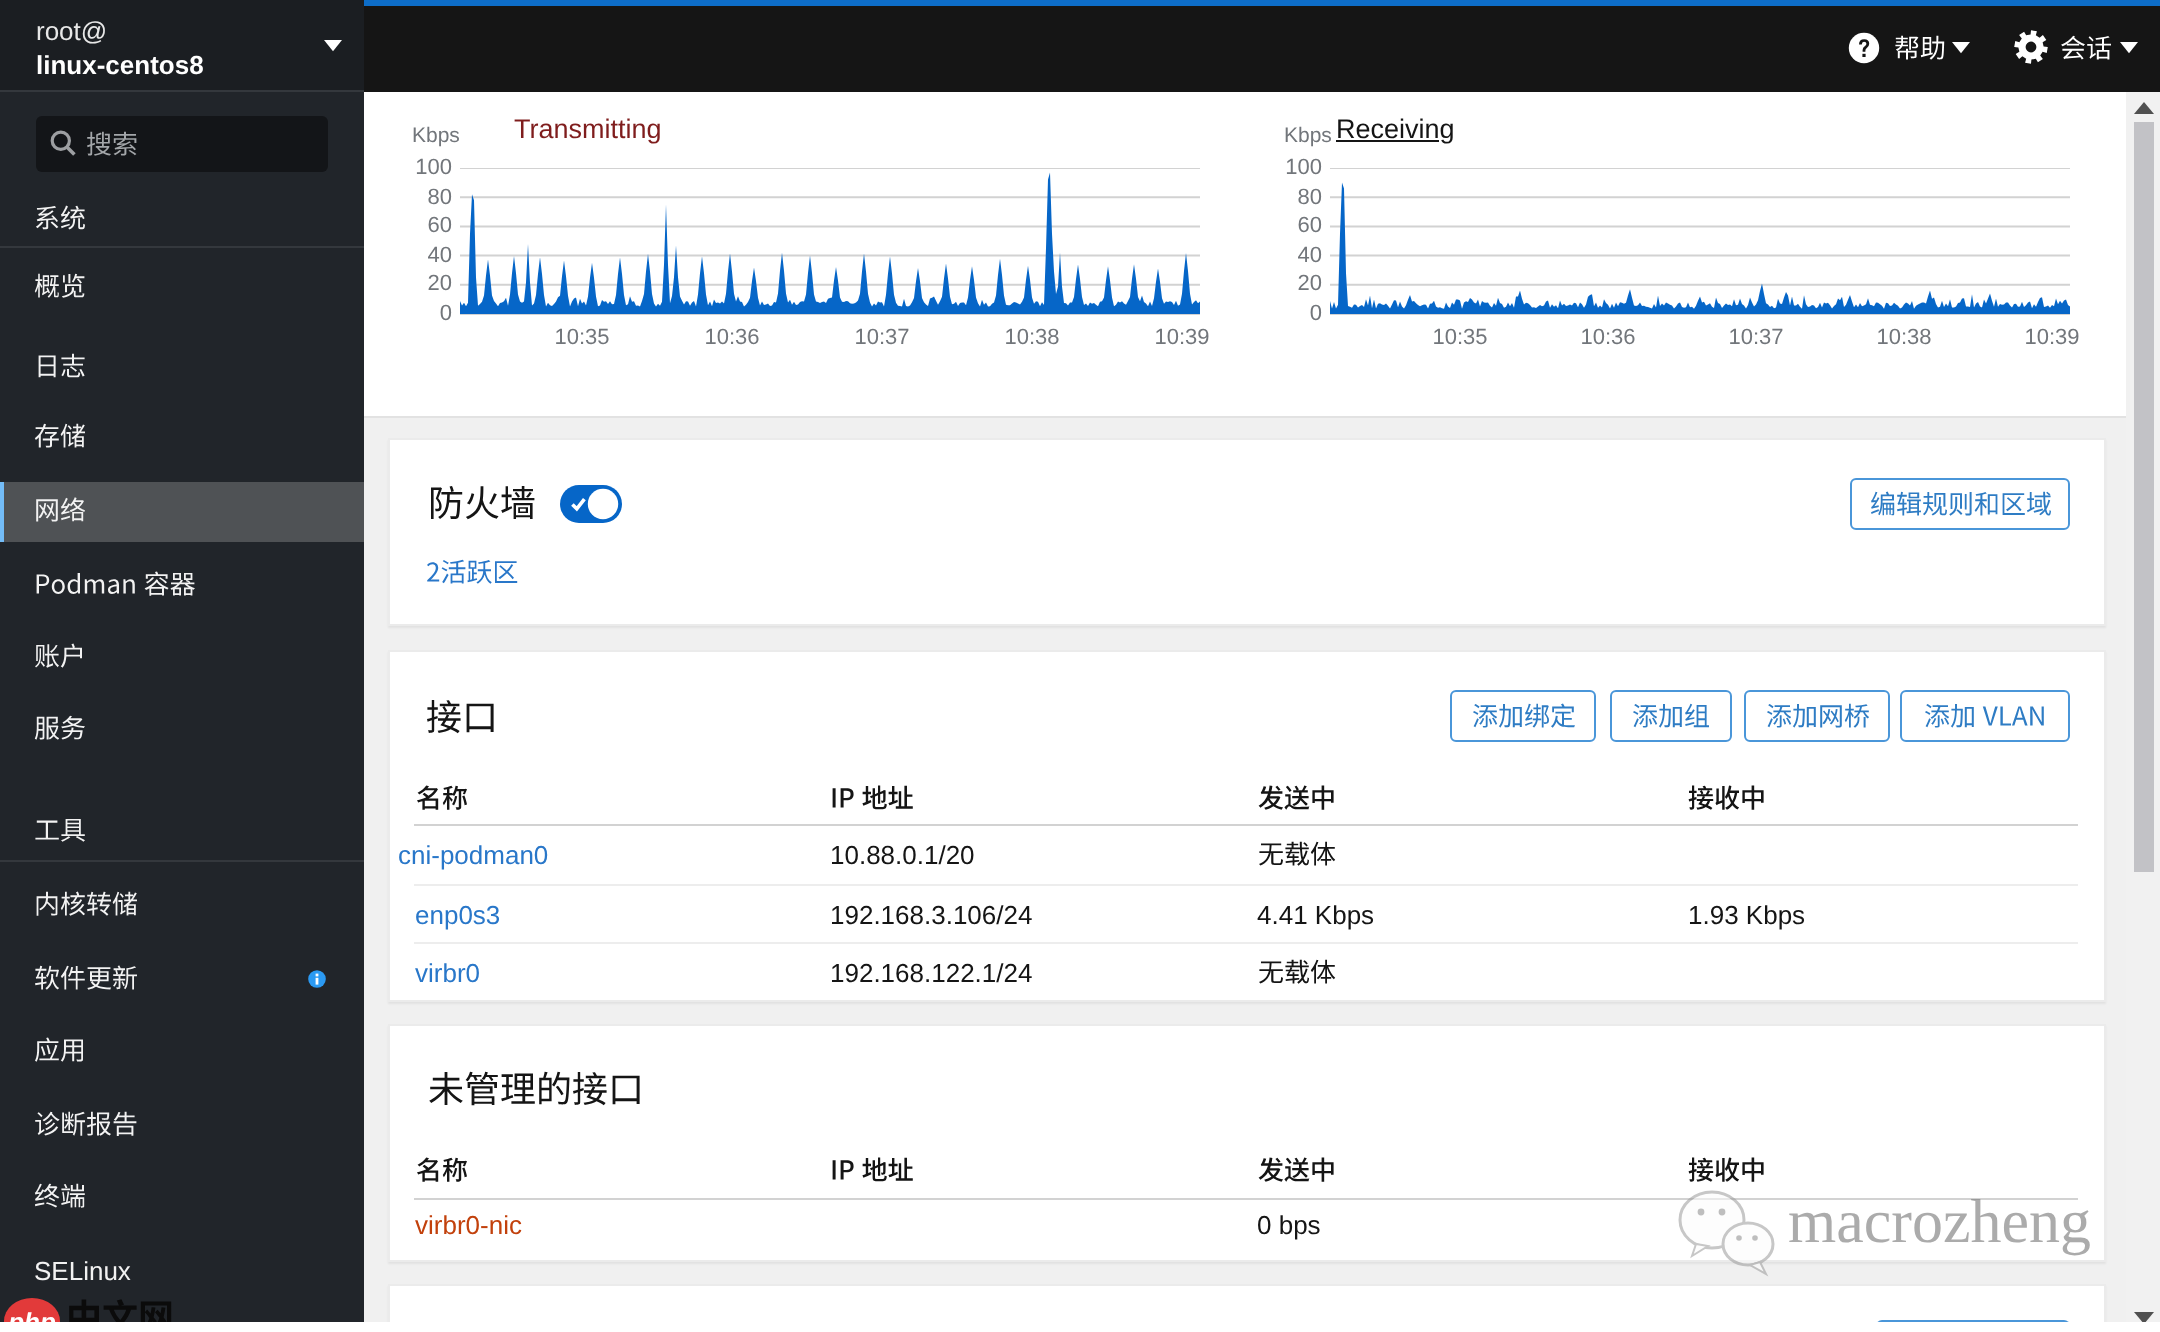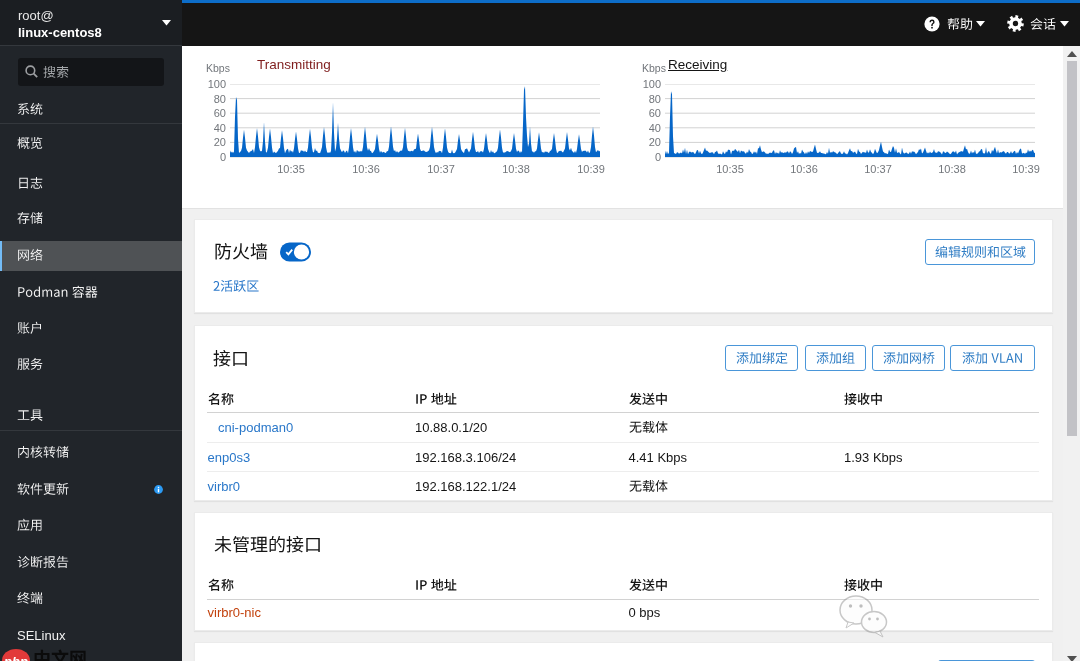--- a/index.html
+++ b/index.html
@@ -186,21 +186,21 @@
     <svg style="position:absolute;left:415px;top:389.7px;overflow:visible;" width="44" height="18" viewBox="0 -13.780000000000001 44 18">
       <path d="M1.3 0.0H2.8V-9.6H1.3Z M5.3 0.0H6.8V-3.6H8.2C10.3 -3.6 11.8 -4.6 11.8 -6.7C11.8 -8.8 10.3 -9.6 8.2 -9.6H5.3ZM6.8 -4.8V-8.4H8.0C9.6 -8.4 10.3 -7.9 10.3 -6.7C10.3 -5.4 9.6 -4.8 8.1 -4.8Z M21.3 -9.7V-6.2L20.0 -5.7L20.5 -4.6L21.3 -5.0V-1.2C21.3 0.4 21.8 0.8 23.4 0.8C23.8 0.8 26.1 0.8 26.5 0.8C27.9 0.8 28.3 0.2 28.4 -1.6C28.1 -1.7 27.6 -1.8 27.3 -2.0C27.2 -0.6 27.1 -0.3 26.4 -0.3C25.9 -0.3 23.9 -0.3 23.5 -0.3C22.7 -0.3 22.5 -0.4 22.5 -1.2V-5.5L24.0 -6.1V-1.9H25.1V-6.6L26.6 -7.2C26.6 -5.2 26.6 -4.0 26.6 -3.8C26.5 -3.5 26.4 -3.4 26.2 -3.4C26.1 -3.4 25.7 -3.4 25.5 -3.5C25.6 -3.2 25.7 -2.7 25.8 -2.4C26.1 -2.4 26.7 -2.4 27.0 -2.5C27.4 -2.7 27.7 -3.0 27.7 -3.5C27.8 -4.0 27.8 -5.8 27.8 -8.3L27.9 -8.5L27.0 -8.8L26.8 -8.6L26.5 -8.4L25.1 -7.8V-11.0H24.0V-7.4L22.5 -6.7V-9.7ZM16.2 -2.1 16.7 -0.9C17.8 -1.4 19.3 -2.1 20.7 -2.7L20.4 -3.8L19.1 -3.3V-6.7H20.5V-7.9H19.1V-10.8H17.9V-7.9H16.3V-6.7H17.9V-2.8C17.3 -2.5 16.7 -2.3 16.2 -2.1Z M34.4 -8.1V-0.6H32.9V0.6H41.4V-0.6H38.5V-5.4H41.2V-6.5H38.5V-10.9H37.2V-0.6H35.6V-8.1ZM29.2 -2.3 29.7 -1.1C30.9 -1.5 32.5 -2.2 33.9 -2.8L33.7 -3.9L32.2 -3.3V-6.7H33.8V-7.9H32.2V-10.8H31.0V-7.9H29.3V-6.7H31.0V-2.9C30.4 -2.7 29.7 -2.4 29.2 -2.3Z" fill="#151515"></path>
     </svg>
     <svg style="position:absolute;left:628.5px;top:389.7px;overflow:visible;" width="41" height="18" viewBox="0 -13.780000000000001 41 18">
       <path d="M8.7 -10.3C9.3 -9.7 10.0 -8.9 10.3 -8.4L11.3 -9.0C10.9 -9.5 10.2 -10.3 9.7 -10.9ZM1.8 -6.7C1.9 -6.8 2.4 -6.9 3.2 -6.9H5.0C4.1 -4.3 2.7 -2.2 0.3 -0.9C0.6 -0.7 1.1 -0.2 1.2 0.1C2.9 -0.9 4.1 -2.1 5.0 -3.6C5.5 -2.8 6.0 -2.1 6.7 -1.4C5.6 -0.7 4.4 -0.2 3.1 0.1C3.3 0.3 3.6 0.8 3.8 1.1C5.2 0.7 6.5 0.2 7.7 -0.6C8.8 0.2 10.2 0.8 11.8 1.1C12.0 0.8 12.3 0.3 12.6 0.0C11.1 -0.3 9.8 -0.7 8.7 -1.4C9.8 -2.4 10.7 -3.7 11.2 -5.3L10.3 -5.7L10.1 -5.7H6.0C6.1 -6.1 6.3 -6.5 6.4 -6.9H12.2V-8.1H6.7C6.9 -9.0 7.1 -9.9 7.2 -10.8L5.8 -11.0C5.7 -10.0 5.5 -9.0 5.3 -8.1H3.2C3.5 -8.8 3.9 -9.6 4.1 -10.4L2.8 -10.6C2.6 -9.6 2.1 -8.6 1.9 -8.3C1.8 -8.0 1.6 -7.9 1.4 -7.8C1.5 -7.5 1.7 -6.9 1.8 -6.7ZM7.7 -2.1C6.9 -2.8 6.2 -3.6 5.8 -4.5H9.5C9.0 -3.6 8.4 -2.8 7.7 -2.1Z M13.9 -10.3C14.6 -9.5 15.4 -8.5 15.8 -7.8L16.8 -8.5C16.4 -9.1 15.6 -10.1 14.9 -10.9ZM18.3 -10.5C18.7 -9.9 19.1 -9.1 19.3 -8.6H17.6V-7.5H20.5V-6.0V-5.8H17.1V-4.7H20.3C20.1 -3.7 19.3 -2.5 17.2 -1.7C17.5 -1.5 17.8 -1.0 18.0 -0.8C19.8 -1.6 20.8 -2.6 21.3 -3.7C22.3 -2.7 23.4 -1.6 24.0 -0.9L24.9 -1.8C24.2 -2.5 22.9 -3.7 21.8 -4.7H25.3V-5.8H21.8V-6.0V-7.5H24.9V-8.6H23.2C23.6 -9.2 24.0 -9.9 24.4 -10.6L23.1 -11.0C22.9 -10.3 22.4 -9.3 22.0 -8.6H19.6L20.5 -9.0C20.2 -9.5 19.7 -10.3 19.3 -10.9ZM16.3 -6.6H13.6V-5.5H15.2V-1.6C14.6 -1.4 13.9 -0.8 13.2 -0.1L14.1 1.1C14.6 0.3 15.2 -0.6 15.6 -0.6C15.9 -0.6 16.4 -0.1 16.9 0.2C17.9 0.8 19.0 0.9 20.7 0.9C22.0 0.9 24.4 0.9 25.3 0.8C25.3 0.4 25.5 -0.2 25.7 -0.5C24.4 -0.4 22.3 -0.3 20.7 -0.3C19.2 -0.3 18.0 -0.3 17.2 -0.9C16.8 -1.1 16.6 -1.3 16.3 -1.4Z M31.8 -11.0V-8.7H27.2V-2.3H28.4V-3.1H31.8V1.1H33.1V-3.1H36.5V-2.4H37.8V-8.7H33.1V-11.0ZM28.4 -4.3V-7.5H31.8V-4.3ZM36.5 -4.3H33.1V-7.5H36.5Z" fill="#151515"></path>
     </svg>
     <svg style="position:absolute;left:844px;top:389.7px;overflow:visible;" width="41" height="18" viewBox="0 -13.780000000000001 41 18">
       <path d="M2.0 -11.0V-8.4H0.5V-7.3H2.0V-4.6C1.4 -4.5 0.8 -4.3 0.3 -4.2L0.6 -3.0L2.0 -3.4V-0.3C2.0 -0.1 1.9 -0.1 1.7 -0.1C1.6 -0.1 1.1 -0.1 0.7 -0.1C0.8 0.2 0.9 0.7 1.0 1.0C1.8 1.1 2.3 1.0 2.6 0.8C3.0 0.6 3.1 0.3 3.1 -0.3V-3.8L4.3 -4.2L4.2 -5.3L3.1 -5.0V-7.3H4.3V-8.4H3.1V-11.0ZM7.3 -10.7C7.5 -10.4 7.7 -10.0 7.9 -9.7H5.0V-8.6H12.1V-9.7H9.1C9.0 -10.1 8.7 -10.5 8.5 -10.9ZM9.9 -8.6C9.7 -8.0 9.2 -7.2 8.9 -6.7H6.9L7.7 -7.0C7.6 -7.5 7.2 -8.1 6.8 -8.6L5.9 -8.2C6.2 -7.8 6.6 -7.1 6.7 -6.7H4.5V-5.6H12.4V-6.7H10.1C10.4 -7.1 10.7 -7.7 11.0 -8.3ZM5.1 -1.7C5.9 -1.5 6.8 -1.2 7.7 -0.8C6.8 -0.4 5.7 -0.1 4.2 0.0C4.4 0.3 4.6 0.7 4.7 1.1C6.5 0.8 7.9 0.4 8.9 -0.3C9.9 0.2 10.8 0.7 11.5 1.1L12.2 0.2C11.6 -0.2 10.8 -0.6 9.9 -1.1C10.4 -1.6 10.8 -2.4 11.0 -3.3H12.6V-4.3H8.0C8.2 -4.7 8.4 -5.0 8.6 -5.4L7.4 -5.6C7.3 -5.2 7.0 -4.8 6.8 -4.3H4.4V-3.3H6.2C5.8 -2.7 5.5 -2.2 5.1 -1.7ZM9.8 -3.3C9.6 -2.6 9.2 -2.0 8.7 -1.5C8.1 -1.8 7.4 -2.0 6.8 -2.2C7.0 -2.5 7.2 -2.9 7.5 -3.3Z M20.9 -7.3H23.4C23.1 -5.8 22.8 -4.5 22.2 -3.4C21.6 -4.5 21.1 -5.7 20.8 -7.1ZM20.5 -11.0C20.1 -8.7 19.5 -6.6 18.4 -5.3C18.6 -5.1 19.1 -4.5 19.2 -4.3C19.6 -4.7 19.9 -5.1 20.1 -5.6C20.5 -4.4 21.0 -3.3 21.5 -2.3C20.8 -1.3 19.9 -0.5 18.6 0.1C18.9 0.4 19.3 0.9 19.4 1.1C20.6 0.5 21.5 -0.3 22.2 -1.2C22.9 -0.3 23.8 0.5 24.8 1.0C24.9 0.7 25.3 0.3 25.6 0.0C24.6 -0.5 23.7 -1.3 22.9 -2.3C23.7 -3.7 24.3 -5.3 24.6 -7.3H25.5V-8.5H21.2C21.4 -9.2 21.6 -10.0 21.7 -10.8ZM14.2 -1.2C14.5 -1.4 14.9 -1.6 17.1 -2.4V1.1H18.3V-10.8H17.1V-3.6L15.4 -3.0V-9.5H14.2V-3.2C14.2 -2.7 13.9 -2.4 13.7 -2.3C13.9 -2.0 14.1 -1.5 14.2 -1.2Z M31.8 -11.0V-8.7H27.2V-2.3H28.4V-3.1H31.8V1.1H33.1V-3.1H36.5V-2.4H37.8V-8.7H33.1V-11.0ZM28.4 -4.3V-7.5H31.8V-4.3ZM36.5 -4.3H33.1V-7.5H36.5Z" fill="#151515"></path>
     </svg>
     <div style="position:absolute;left:207px;top:412px;width:832px;height:1px;background:#d2d2d2;"></div>
-    <div style="position:absolute;left:218px;top:420.8px;font:400 13px 'Liberation Sans',sans-serif;color:#2977c9;line-height:1;white-space:nowrap;text-align:center;">cni-podman0</div>
+    <div style="position:absolute;left:199px;top:420.8px;font:400 13px 'Liberation Sans',sans-serif;color:#2977c9;line-height:1;white-space:nowrap;text-align:center;">cni-podman0</div>
     <div style="position:absolute;left:415px;top:420.8px;font:400 13px 'Liberation Sans',sans-serif;color:#151515;line-height:1;white-space:nowrap;">10.88.0.1/20</div>
     <svg style="position:absolute;left:628.5px;top:417.7px;overflow:visible;" width="41" height="18" viewBox="0 -13.780000000000001 41 18">
       <path d="M1.5 -10.0V-9.1H5.8C5.8 -8.2 5.7 -7.2 5.6 -6.2H0.7V-5.3H5.4C4.8 -3.0 3.6 -0.9 0.5 0.2C0.8 0.4 1.0 0.8 1.2 1.0C4.5 -0.3 5.8 -2.7 6.4 -5.3H6.6V-0.8C6.6 0.4 7.0 0.7 8.4 0.7C8.6 0.7 10.5 0.7 10.8 0.7C12.0 0.7 12.3 0.2 12.5 -1.9C12.2 -1.9 11.8 -2.1 11.5 -2.3C11.5 -0.5 11.4 -0.2 10.7 -0.2C10.3 -0.2 8.8 -0.2 8.4 -0.2C7.8 -0.2 7.7 -0.3 7.7 -0.8V-5.3H12.4V-6.2H6.5C6.7 -7.2 6.7 -8.2 6.8 -9.1H11.6V-10.0Z M22.6 -10.2C23.2 -9.7 23.9 -9.0 24.2 -8.5L24.9 -9.0C24.6 -9.5 23.9 -10.2 23.3 -10.6ZM23.9 -6.5C23.6 -5.3 23.1 -4.1 22.5 -3.0C22.2 -4.1 22.1 -5.6 22.0 -7.2H25.4V-8.0H21.9C21.9 -8.9 21.9 -9.9 21.9 -10.9H20.9C20.9 -9.9 20.9 -8.9 21.0 -8.0H17.8V-9.1H20.1V-9.9H17.8V-10.9H16.8V-9.9H14.4V-9.1H16.8V-8.0H13.7V-7.2H21.0C21.2 -5.1 21.4 -3.3 21.8 -1.9C21.2 -1.0 20.4 -0.2 19.6 0.4C19.8 0.6 20.1 0.9 20.3 1.1C21.0 0.5 21.6 -0.1 22.2 -0.8C22.6 0.3 23.3 0.9 24.1 0.9C25.0 0.9 25.4 0.3 25.5 -1.6C25.3 -1.7 24.9 -1.9 24.8 -2.1C24.7 -0.6 24.5 -0.0 24.2 -0.0C23.7 -0.0 23.2 -0.7 22.8 -1.8C23.7 -3.1 24.3 -4.6 24.8 -6.3ZM13.8 -1.2 13.9 -0.3 17.3 -0.6V1.0H18.2V-0.7L20.6 -1.0V-1.8L18.2 -1.6V-2.8H20.3V-3.6H18.2V-4.7H17.3V-3.6H15.5C15.8 -4.1 16.1 -4.5 16.4 -5.1H20.6V-5.9H16.7C16.9 -6.2 17.0 -6.6 17.2 -6.9L16.2 -7.2C16.1 -6.7 15.9 -6.3 15.7 -5.9H13.9V-5.1H15.4C15.2 -4.6 15.0 -4.3 14.9 -4.1C14.7 -3.8 14.5 -3.5 14.3 -3.5C14.4 -3.2 14.5 -2.8 14.6 -2.6C14.7 -2.7 15.1 -2.8 15.6 -2.8H17.3V-1.5Z M29.3 -10.9C28.6 -8.9 27.5 -7.0 26.4 -5.7C26.6 -5.5 26.9 -4.9 27.0 -4.7C27.4 -5.2 27.7 -5.7 28.1 -6.2V1.0H29.0V-7.9C29.5 -8.7 29.8 -9.7 30.2 -10.6ZM31.4 -2.3V-1.4H33.6V1.0H34.5V-1.4H36.6V-2.3H34.5V-6.8C35.3 -4.5 36.6 -2.3 37.9 -1.1C38.1 -1.4 38.4 -1.7 38.6 -1.9C37.2 -3.0 35.9 -5.2 35.1 -7.4H38.4V-8.3H34.5V-10.9H33.6V-8.3H29.9V-7.4H33.0C32.2 -5.1 30.8 -2.9 29.4 -1.8C29.6 -1.6 29.9 -1.3 30.1 -1.1C31.4 -2.3 32.7 -4.4 33.6 -6.7V-2.3Z" fill="#151515"></path>
     </svg>
     <div style="position:absolute;left:207.5px;top:450.5px;font:400 13px 'Liberation Sans',sans-serif;color:#2977c9;line-height:1;white-space:nowrap;">enp0s3</div>
     <div style="position:absolute;left:415px;top:450.5px;font:400 13px 'Liberation Sans',sans-serif;color:#151515;line-height:1;white-space:nowrap;">192.168.3.106/24</div>
     <div style="position:absolute;left:628.5px;top:450.5px;font:400 13px 'Liberation Sans',sans-serif;color:#151515;line-height:1;white-space:nowrap;">4.41 Kbps</div>
     <div style="position:absolute;left:844px;top:450.5px;font:400 13px 'Liberation Sans',sans-serif;color:#151515;line-height:1;white-space:nowrap;text-align:right;">1.93 Kbps</div>
     <div style="position:absolute;left:207.5px;top:480.1px;font:400 13px 'Liberation Sans',sans-serif;color:#2977c9;line-height:1;white-space:nowrap;">virbr0</div>
     <div style="position:absolute;left:415px;top:480.1px;font:400 13px 'Liberation Sans',sans-serif;color:#151515;line-height:1;white-space:nowrap;">192.168.122.1/24</div>
@@ -226,20 +226,21 @@
       <path d="M2.0 -11.0V-8.4H0.5V-7.3H2.0V-4.6C1.4 -4.5 0.8 -4.3 0.3 -4.2L0.6 -3.0L2.0 -3.4V-0.3C2.0 -0.1 1.9 -0.1 1.7 -0.1C1.6 -0.1 1.1 -0.1 0.7 -0.1C0.8 0.2 0.9 0.7 1.0 1.0C1.8 1.1 2.3 1.0 2.6 0.8C3.0 0.6 3.1 0.3 3.1 -0.3V-3.8L4.3 -4.2L4.2 -5.3L3.1 -5.0V-7.3H4.3V-8.4H3.1V-11.0ZM7.3 -10.7C7.5 -10.4 7.7 -10.0 7.9 -9.7H5.0V-8.6H12.1V-9.7H9.1C9.0 -10.1 8.7 -10.5 8.5 -10.9ZM9.9 -8.6C9.7 -8.0 9.2 -7.2 8.9 -6.7H6.9L7.7 -7.0C7.6 -7.5 7.2 -8.1 6.8 -8.6L5.9 -8.2C6.2 -7.8 6.6 -7.1 6.7 -6.7H4.5V-5.6H12.4V-6.7H10.1C10.4 -7.1 10.7 -7.7 11.0 -8.3ZM5.1 -1.7C5.9 -1.5 6.8 -1.2 7.7 -0.8C6.8 -0.4 5.7 -0.1 4.2 0.0C4.4 0.3 4.6 0.7 4.7 1.1C6.5 0.8 7.9 0.4 8.9 -0.3C9.9 0.2 10.8 0.7 11.5 1.1L12.2 0.2C11.6 -0.2 10.8 -0.6 9.9 -1.1C10.4 -1.6 10.8 -2.4 11.0 -3.3H12.6V-4.3H8.0C8.2 -4.7 8.4 -5.0 8.6 -5.4L7.4 -5.6C7.3 -5.2 7.0 -4.8 6.8 -4.3H4.4V-3.3H6.2C5.8 -2.7 5.5 -2.2 5.1 -1.7ZM9.8 -3.3C9.6 -2.6 9.2 -2.0 8.7 -1.5C8.1 -1.8 7.4 -2.0 6.8 -2.2C7.0 -2.5 7.2 -2.9 7.5 -3.3Z M20.9 -7.3H23.4C23.1 -5.8 22.8 -4.5 22.2 -3.4C21.6 -4.5 21.1 -5.7 20.8 -7.1ZM20.5 -11.0C20.1 -8.7 19.5 -6.6 18.4 -5.3C18.6 -5.1 19.1 -4.5 19.2 -4.3C19.6 -4.7 19.9 -5.1 20.1 -5.6C20.5 -4.4 21.0 -3.3 21.5 -2.3C20.8 -1.3 19.9 -0.5 18.6 0.1C18.9 0.4 19.3 0.9 19.4 1.1C20.6 0.5 21.5 -0.3 22.2 -1.2C22.9 -0.3 23.8 0.5 24.8 1.0C24.9 0.7 25.3 0.3 25.6 0.0C24.6 -0.5 23.7 -1.3 22.9 -2.3C23.7 -3.7 24.3 -5.3 24.6 -7.3H25.5V-8.5H21.2C21.4 -9.2 21.6 -10.0 21.7 -10.8ZM14.2 -1.2C14.5 -1.4 14.9 -1.6 17.1 -2.4V1.1H18.3V-10.8H17.1V-3.6L15.4 -3.0V-9.5H14.2V-3.2C14.2 -2.7 13.9 -2.4 13.7 -2.3C13.9 -2.0 14.1 -1.5 14.2 -1.2Z M31.8 -11.0V-8.7H27.2V-2.3H28.4V-3.1H31.8V1.1H33.1V-3.1H36.5V-2.4H37.8V-8.7H33.1V-11.0ZM28.4 -4.3V-7.5H31.8V-4.3ZM36.5 -4.3H33.1V-7.5H36.5Z" fill="#151515"></path>
     </svg>
     <div style="position:absolute;left:207px;top:599px;width:832px;height:1px;background:#d2d2d2;"></div>
     <div style="position:absolute;left:207.5px;top:606px;font:400 13px 'Liberation Sans',sans-serif;color:#c2410c;line-height:1;white-space:nowrap;">virbr0-nic</div>
     <div style="position:absolute;left:628.5px;top:606px;font:400 13px 'Liberation Sans',sans-serif;color:#151515;line-height:1;white-space:nowrap;">0 bps</div>
     <div style="position:absolute;left:194px;top:641.5px;width:859px;height:30px;background:#fff;border:1px solid #ebebeb;box-shadow:0 1px 1px rgba(3,3,3,.06);"></div>
     <svg style="position:absolute;left:213.7px;top:660.9px;overflow:visible;" width="74" height="24" viewBox="0 -19.080000000000002 74 24">
       <path d="M3.5 -9.6C4.3 -8.7 5.2 -7.5 6.0 -6.3C5.3 -4.4 4.4 -2.8 3.1 -1.6C3.4 -1.4 3.9 -1.0 4.1 -0.8C5.2 -2.0 6.1 -3.4 6.8 -5.1C7.4 -4.3 7.9 -3.5 8.2 -2.8L9.1 -3.7C8.7 -4.5 8.0 -5.5 7.3 -6.5C7.8 -8.0 8.2 -9.6 8.5 -11.4L7.3 -11.5C7.1 -10.2 6.8 -8.9 6.4 -7.7C5.7 -8.6 5.0 -9.6 4.3 -10.4ZM8.7 -9.6C9.5 -8.6 10.4 -7.5 11.2 -6.3C10.4 -4.3 9.5 -2.7 8.1 -1.4C8.4 -1.3 9.0 -0.9 9.2 -0.7C10.3 -1.9 11.2 -3.3 12.0 -5.0C12.6 -4.0 13.1 -3.1 13.4 -2.3L14.4 -3.1C14.0 -4.0 13.3 -5.2 12.5 -6.4C13.0 -7.9 13.3 -9.6 13.6 -11.3L12.4 -11.5C12.2 -10.2 11.9 -8.9 11.6 -7.7C10.9 -8.6 10.3 -9.5 9.6 -10.3ZM1.6 -14.0V1.4H3.0V-12.7H15.1V-0.4C15.1 -0.0 15.0 0.1 14.7 0.1C14.3 0.1 13.1 0.1 11.9 0.1C12.1 0.4 12.4 1.0 12.5 1.4C14.1 1.4 15.1 1.4 15.6 1.2C16.2 0.9 16.5 0.5 16.5 -0.4V-14.0Z M18.7 -0.9 19.1 0.4C20.7 -0.1 22.9 -0.8 25.0 -1.4L24.8 -2.6C22.6 -1.9 20.3 -1.3 18.7 -0.9ZM28.3 -15.4C27.5 -13.4 26.3 -11.5 24.9 -10.3L25.1 -10.5L23.9 -11.3C23.5 -10.6 23.2 -10.0 22.8 -9.4L20.5 -9.1C21.6 -10.7 22.6 -12.6 23.4 -14.4L22.1 -15.0C21.4 -12.9 20.1 -10.6 19.7 -10.0C19.3 -9.4 19.0 -9.0 18.6 -8.9C18.8 -8.6 19.0 -7.9 19.1 -7.6C19.3 -7.7 19.8 -7.8 22.0 -8.1C21.2 -7.0 20.4 -6.1 20.1 -5.7C19.6 -5.1 19.1 -4.6 18.8 -4.6C18.9 -4.2 19.1 -3.6 19.2 -3.3C19.6 -3.5 20.2 -3.7 24.6 -4.8C24.6 -5.1 24.6 -5.6 24.6 -6.0L21.3 -5.3C22.5 -6.7 23.7 -8.4 24.8 -10.0C25.0 -9.8 25.4 -9.3 25.6 -9.0C26.1 -9.6 26.7 -10.2 27.2 -10.9C27.7 -10.0 28.4 -9.2 29.2 -8.5C27.9 -7.6 26.3 -6.9 24.7 -6.4C24.9 -6.1 25.2 -5.5 25.3 -5.2C27.0 -5.7 28.7 -6.6 30.2 -7.6C31.6 -6.6 33.1 -5.8 34.8 -5.3C34.9 -5.6 35.1 -6.2 35.4 -6.5C33.8 -6.9 32.4 -7.6 31.2 -8.4C32.7 -9.6 33.8 -11.1 34.6 -12.9L33.8 -13.4L33.6 -13.4H28.8C29.0 -13.9 29.3 -14.5 29.5 -15.0ZM26.4 -5.3V1.3H27.6V0.4H32.8V1.2H34.1V-5.3ZM27.6 -0.8V-4.1H32.8V-0.8ZM32.8 -12.2C32.2 -11.0 31.3 -10.0 30.2 -9.2C29.2 -10.0 28.5 -10.9 27.9 -12.0L28.1 -12.2Z M40.6 -6.3H49.5V-1.3H40.6ZM40.6 -7.7V-12.5H49.5V-7.7ZM39.2 -13.9V1.2H40.6V0.1H49.5V1.2H51.0V-13.9Z M58.9 -4.6V-0.7C58.9 0.8 59.4 1.2 61.5 1.2C61.9 1.2 65.1 1.2 65.6 1.2C67.3 1.2 67.8 0.6 68.0 -1.8C67.6 -1.9 67.0 -2.0 66.7 -2.3C66.6 -0.3 66.5 -0.0 65.5 -0.0C64.8 -0.0 62.1 -0.0 61.6 -0.0C60.4 -0.0 60.2 -0.2 60.2 -0.7V-4.6ZM60.8 -5.7C62.3 -4.8 64.0 -3.5 64.8 -2.6L65.8 -3.5C64.9 -4.4 63.2 -5.7 61.7 -6.5ZM67.4 -4.2C68.3 -2.6 69.3 -0.6 69.7 0.6L71.0 0.1C70.6 -1.1 69.5 -3.1 68.6 -4.6ZM56.7 -4.4C56.3 -3.0 55.7 -1.2 54.9 -0.1L56.1 0.5C56.9 -0.6 57.5 -2.6 57.9 -4.0ZM62.3 -15.1V-12.5H55.0V-11.2H62.3V-8.2H56.2V-6.9H69.9V-8.2H63.7V-11.2H71.0V-12.5H63.7V-15.1Z" fill="#151515"></path>
     </svg>
     <div style="position:absolute;left:938px;top:660px;width:97px;height:6px;background:#fff;border:1px solid #4a96d9;border-radius:3px;border-bottom:none;"></div>
+    <div style="position:absolute;left:894px;top:593px;font:31px 'Liberation Serif',serif;color:rgba(120,120,120,.62);text-shadow:1px 1px 0 rgba(255,255,255,.9);white-space:nowrap;">macrozheng</div>
     <svg style="position:absolute;left:836px;top:592px" width="56" height="48" viewBox="0 0 56 48" opacity="0.55">
       <ellipse cx="20" cy="18" rx="16" ry="14" fill="#fdfdfd" stroke="#9a9a9a" stroke-width="1.5"></ellipse>
       <path d="M12 30 L10 36 L18 31 Z" fill="#fdfdfd" stroke="#9a9a9a" stroke-width="1"></path>
       <circle cx="14.5" cy="14" r="1.7" fill="#8a8a8a"></circle>
       <circle cx="25" cy="14" r="1.7" fill="#8a8a8a"></circle>
       <ellipse cx="38" cy="30" rx="12.5" ry="10.5" fill="#fdfdfd" stroke="#9a9a9a" stroke-width="1.5"></ellipse>
       <path d="M44 39 L47 45 L39 40.5 Z" fill="#fdfdfd" stroke="#9a9a9a" stroke-width="1"></path>
       <circle cx="33.5" cy="27" r="1.4" fill="#8a8a8a"></circle>
       <circle cx="41.5" cy="27" r="1.4" fill="#8a8a8a"></circle>
     </svg>

